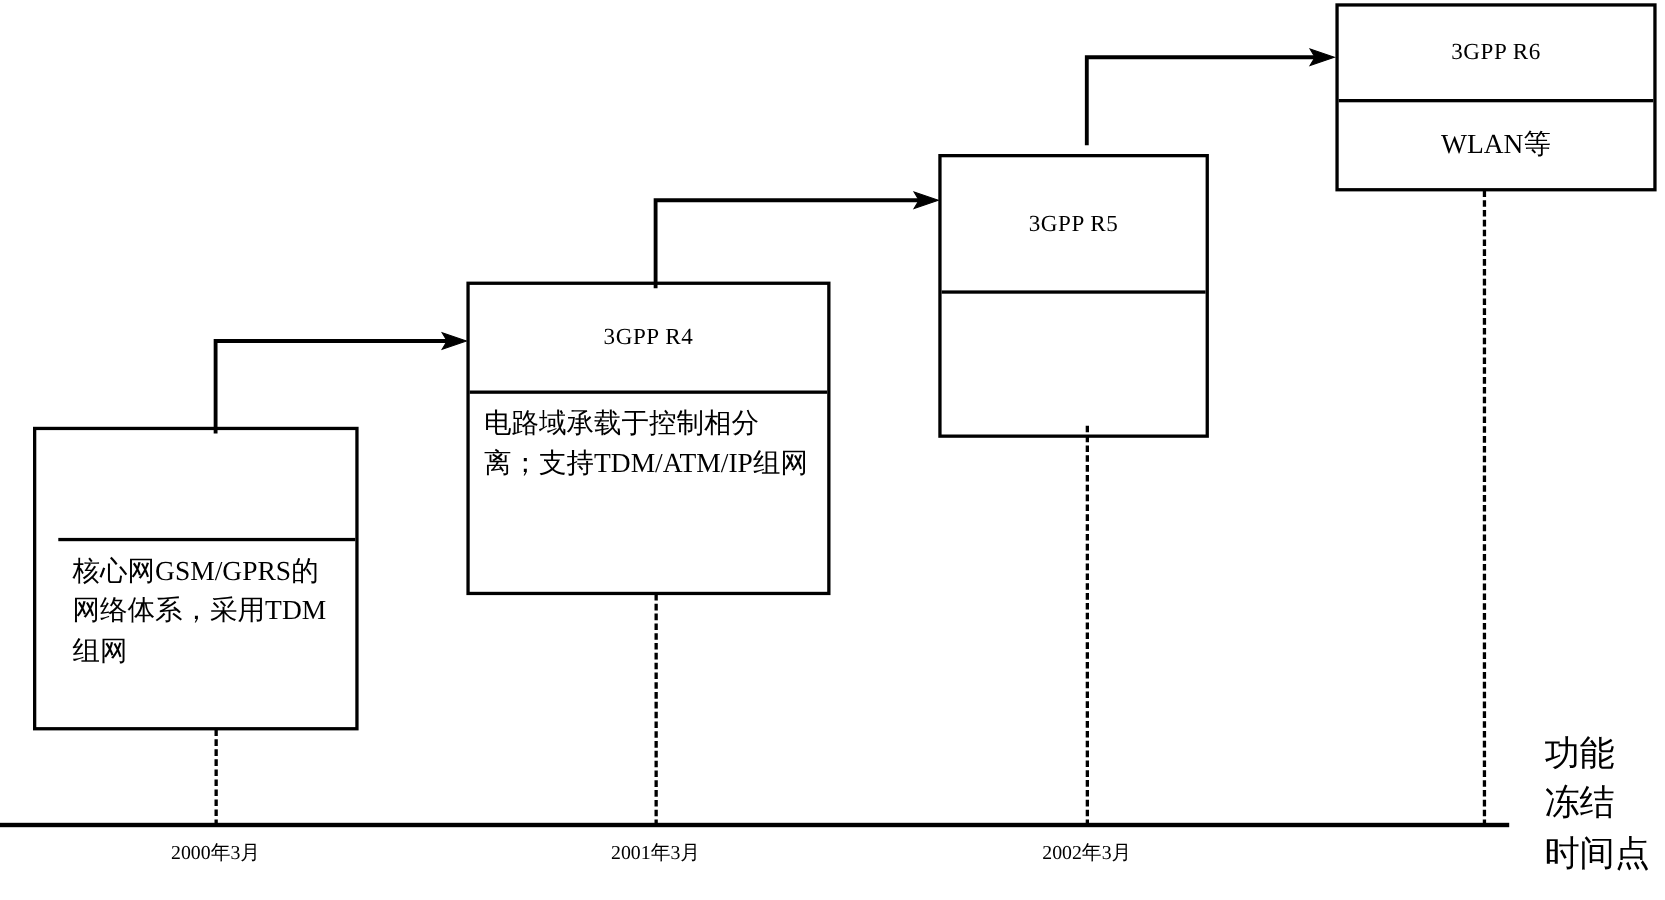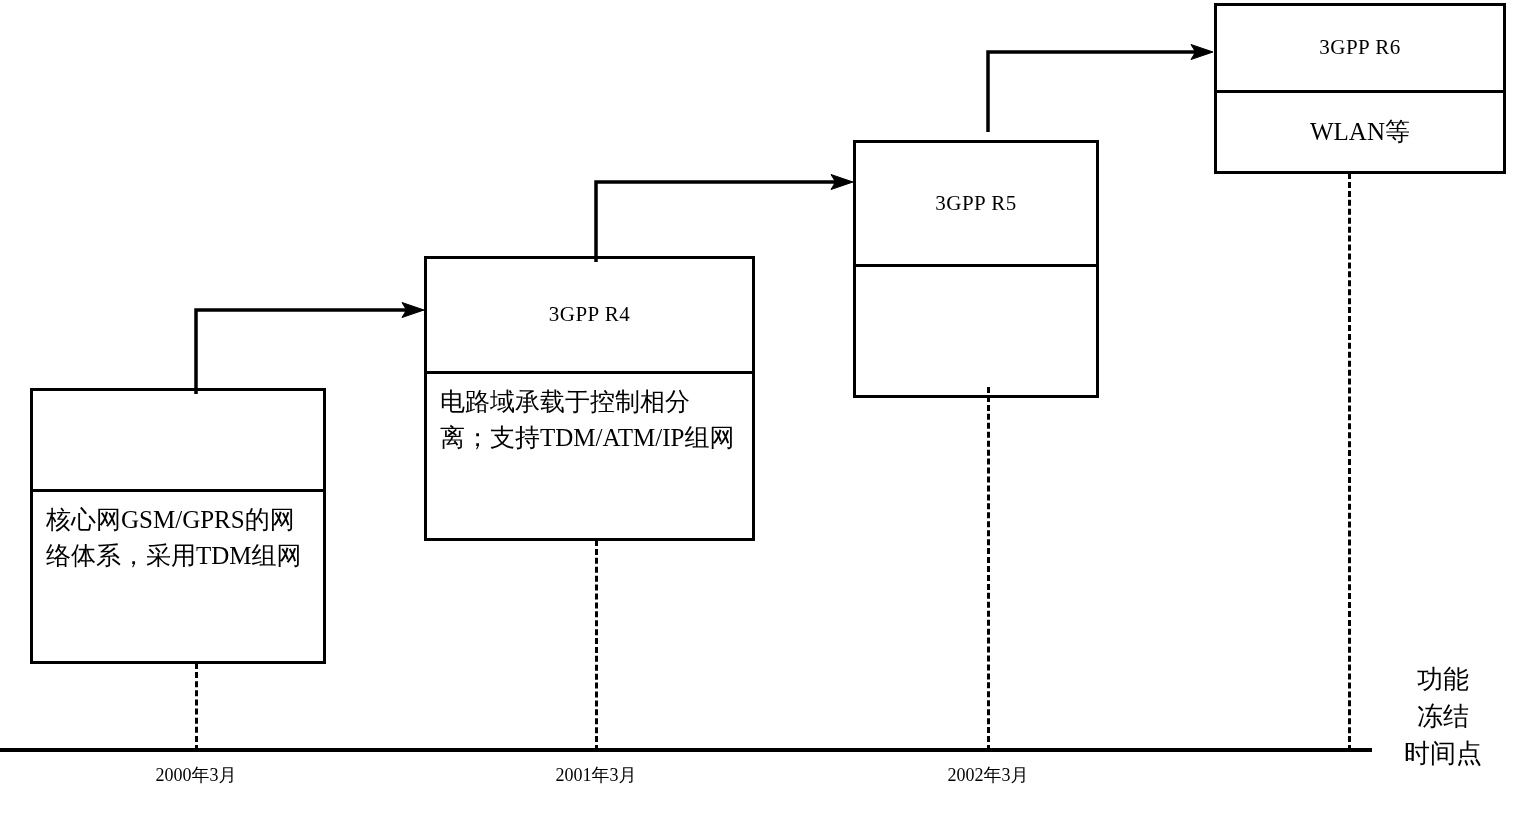--- a/index.html
+++ b/index.html
@@ -52,25 +52,25 @@
   .node-body.centered {
     display: flex;
     align-items: center;
     justify-content: center;
     text-align: center;
     padding: 0;
     word-break: normal;
   }
 
   
-  #node-r99 { left: 30px;   top: 388px; width: 296px; height: 276px; }
+  #node-r99 { left: 30px;   top: 388px; width: 296px; height: 276px; padding-left: 20px; }
   #node-r99 .node-title { height: 98px; }
 
   #node-r4  { left: 424px;  top: 256px; width: 331px; height: 285px; }
-  #node-r4  .node-title { height: 112px; text-align: right; }
+  #node-r4  .node-title { height: 96px; text-align: right; }
 
   #node-r5  { left: 853px;  top: 140px; width: 246px; height: 258px; }
   #node-r5  .node-title { height: 121px; }
 
   #node-r6  { left: 1214px; top: 3px;   width: 292px; height: 171px; }
   #node-r6  .node-title { height: 84px; }
 
   
   .conn {
     position: absolute;
@@ -108,24 +108,24 @@
   }
   #axis-label-0 { left: 196px; }
   #axis-label-1 { left: 596px; text-align: center; }
   #axis-label-2 { left: 988px; }
 
   
   #axis-caption {
     position: absolute;
     left: 1404px;
     top: 662px;
-    font-size: 26px;
+    font-size: 32px;
     line-height: 1.42;
     white-space: nowrap;
-    text-align: center;
+    text-align: left;
   }
   #axis-caption span { display: block; }
 </style>
 </head>
 <body>
 
 <div id="canvas">
 
   <div class="node" id="node-r99">
     <div class="node-title"></div>

